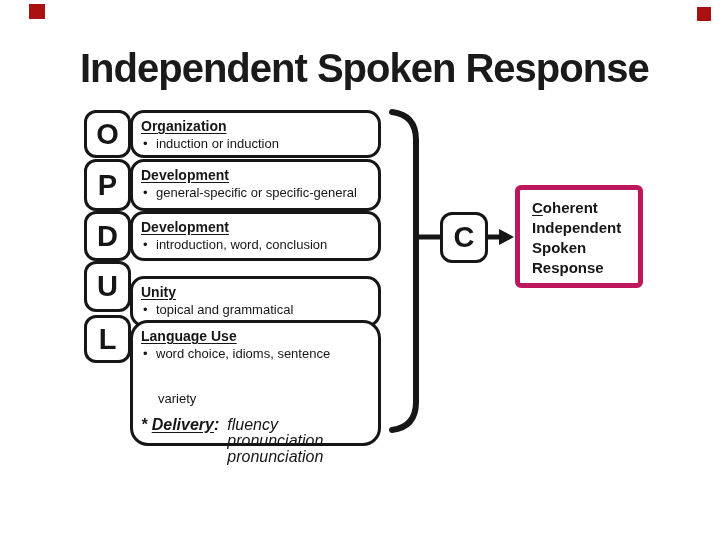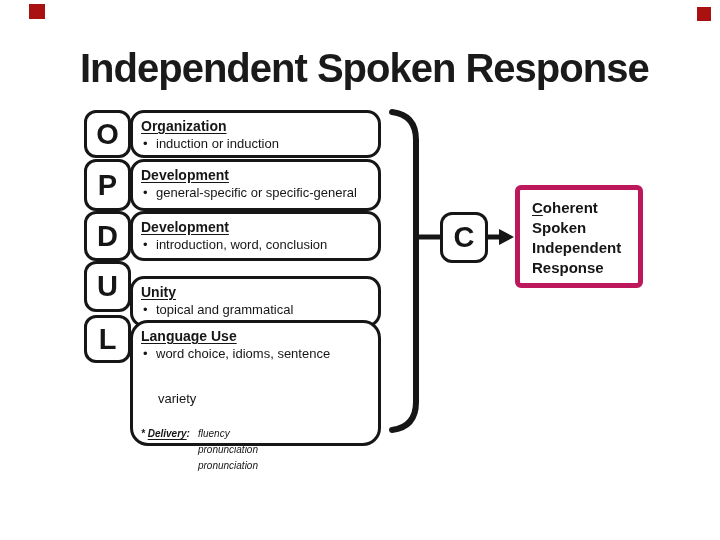--- a/index.html
+++ b/index.html
@@ -43,21 +43,21 @@
   #db-4 { top:320px; height:126px; border-radius:18px; }
 
   .heading {
     font-size:14px; font-weight:bold; line-height:18px;
     text-decoration:underline; text-underline-offset:2px;
   }
   .bullet-line { display:flex; font-size:13px; line-height:17px; }
   .bullet-glyph { width:15px; flex:0 0 15px; padding-left:2px; box-sizing:border-box; }
   .bullet-cont { margin-left:17px; font-size:13px; line-height:17px;margin-top:28px; }
 
-  .delivery { display:flex; margin-top:19px; font-size:10px; line-height:16px; }
+  .delivery { display:flex; margin-top:10px; font-size:16px; line-height:16px; }
   .delivery-prefix { white-space:pre; font-weight:bold; font-style:italic; }
   .delivery-label { text-decoration:underline; text-underline-offset:2px; }
   .delivery-items { font-style:italic; margin-left:8px; }
 
   .connector-svg { position:absolute; left:0; top:0; z-index:0; }
 
   .c-box {
     position:absolute; left:440px; top:212px; width:48px; height:51px;
     box-sizing:border-box; border:3px solid #161616; border-radius:12px;
     background:#ffffff; display:flex; align-items:center; justify-content:center;
@@ -153,18 +153,18 @@
       </span>
     </div>
   </div>
 
   <div class="c-box">
       <span>C</span>
     </div>
 
   <div class="result-box">
     <div><span class="initial-underline">C</span><span>oherent</span></div>
+    <div>Independent</div>
     <div>Spoken</div>
-    <div>Independent</div>
     <div>Response</div>
   </div>
 
 </div>
 
 </body></html>

